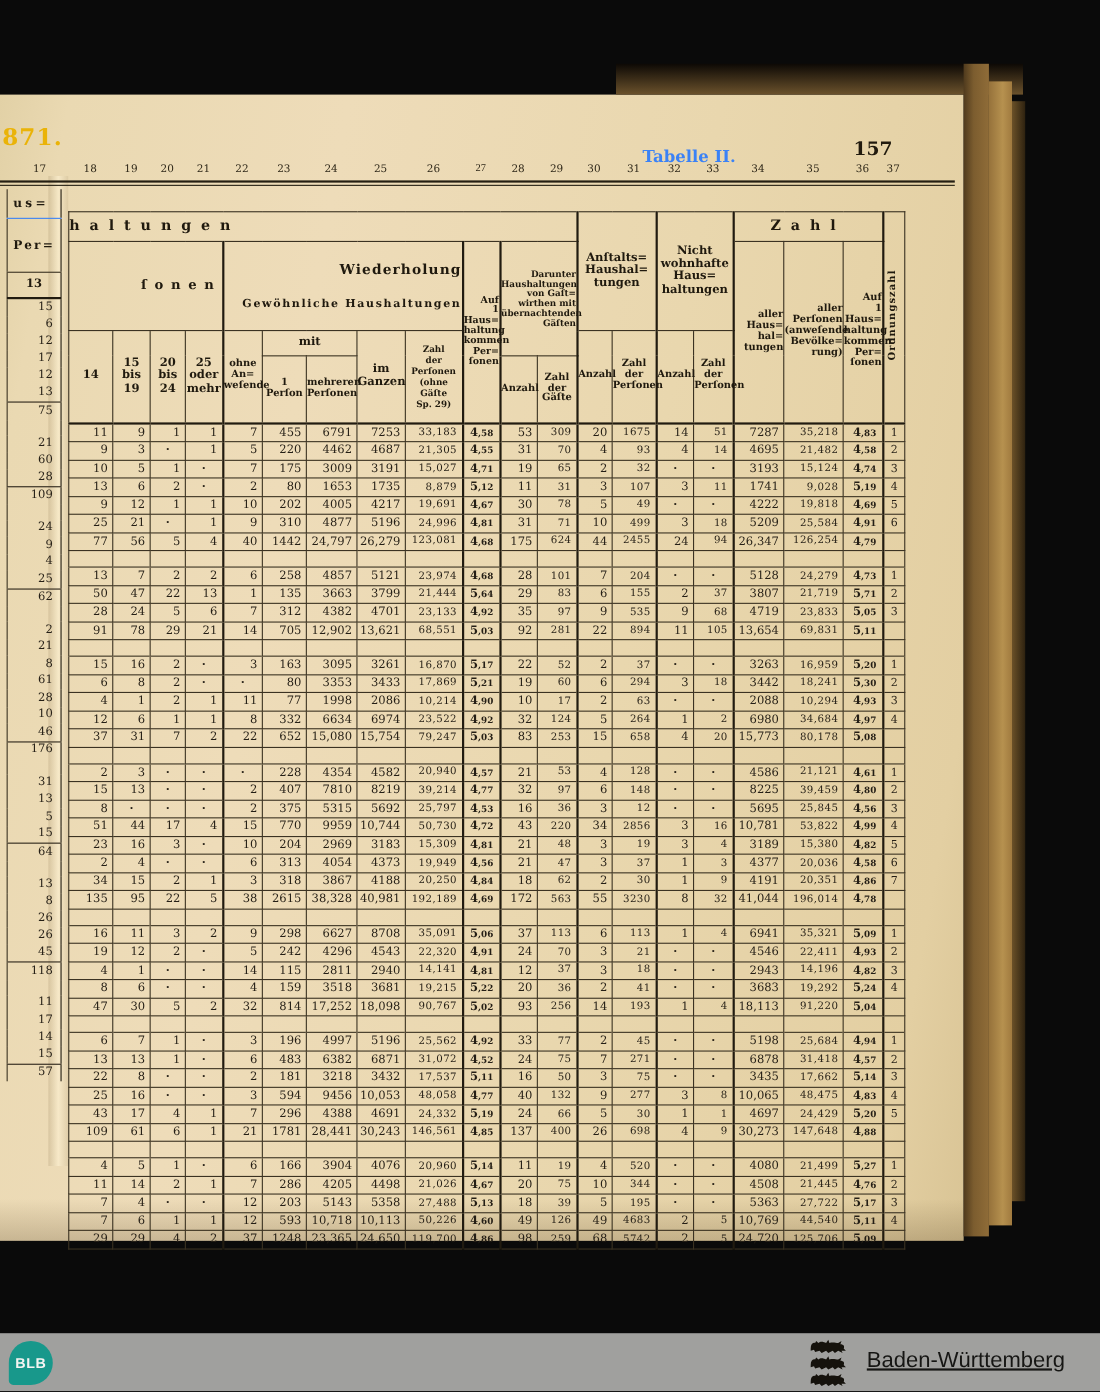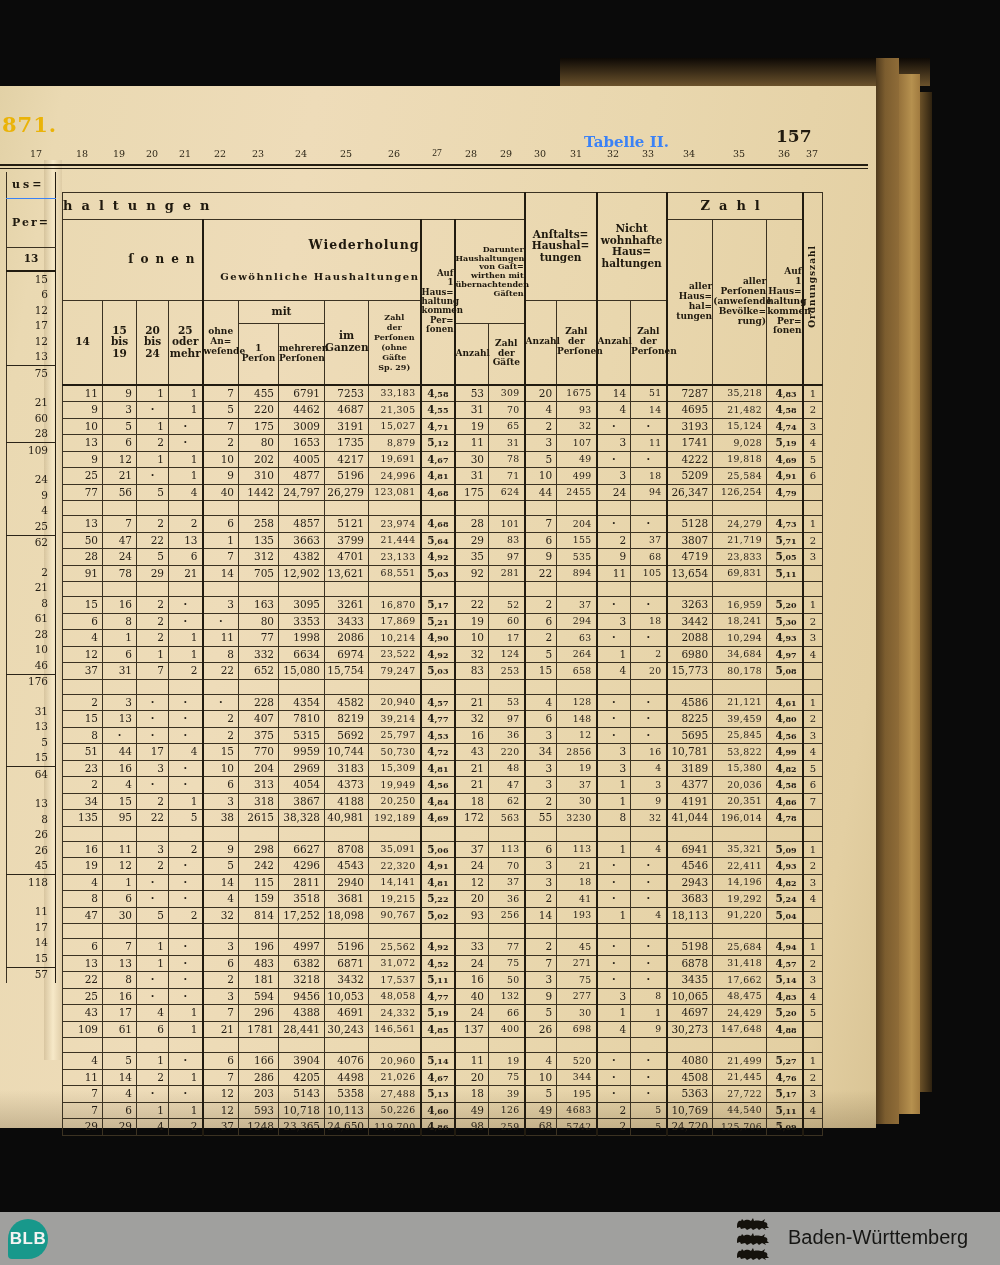--- a/index.html
+++ b/index.html
@@ -69,25 +69,25 @@
   .sliver .sband2{height:48px;text-align:left;padding-left:5px;font-size:11px;letter-spacing:2px;border-bottom:1px solid #3b3222;}
   .sliver .sch{font-size:10.5px;border-bottom:2px solid #211b10;}
   .sliver td{height:15.5px;font-size:10.5px;text-align:right;padding-right:7px;color:#241e15;}
   .sliver tr.total td{border-top:1px solid #2b2418;}
   .sliver tr.gap td{height:14px;}
   
   .footer{position:absolute;left:0;top:1212px;width:1000px;height:53px;background:#a0a09e;
           font-family:"Liberation Sans",sans-serif;}
   .blb-badge{position:absolute;left:8px;top:7px;width:40px;height:40px;background:#18988b;
              border-radius:50% 50% 50% 10%;display:flex;align-items:center;justify-content:center;}
-  .blb-badge span{color:#f4f4f2;font-weight:bold;font-size:17px;letter-spacing:.5px;}
+  .blb-badge span{color:#f4f4f2;font-weight:bold;font-size:13px;letter-spacing:.5px;}
   .lib-name{position:absolute;left:57px;top:9px;font-size:13.5px;font-weight:bold;
             line-height:1.3;color:#3a3a38;letter-spacing:.4px;}
   .lions{position:absolute;left:731px;top:4px;}
-  .state-name{position:absolute;left:788px;top:14px;font-size:20px;color:#161614;}
+  .state-name{position:absolute;left:788px;top:14px;font-size:20px;color:#161614;text-decoration:underline;}
 </style>
 </head>
 <body>
 
 <div id="screen">
   <div class="paper"></div>
   <div class="gutter"></div>
   <div class="paper-shade-bottom"></div>
   <div class="edgetop"></div>
   <div class="edge1"></div>

